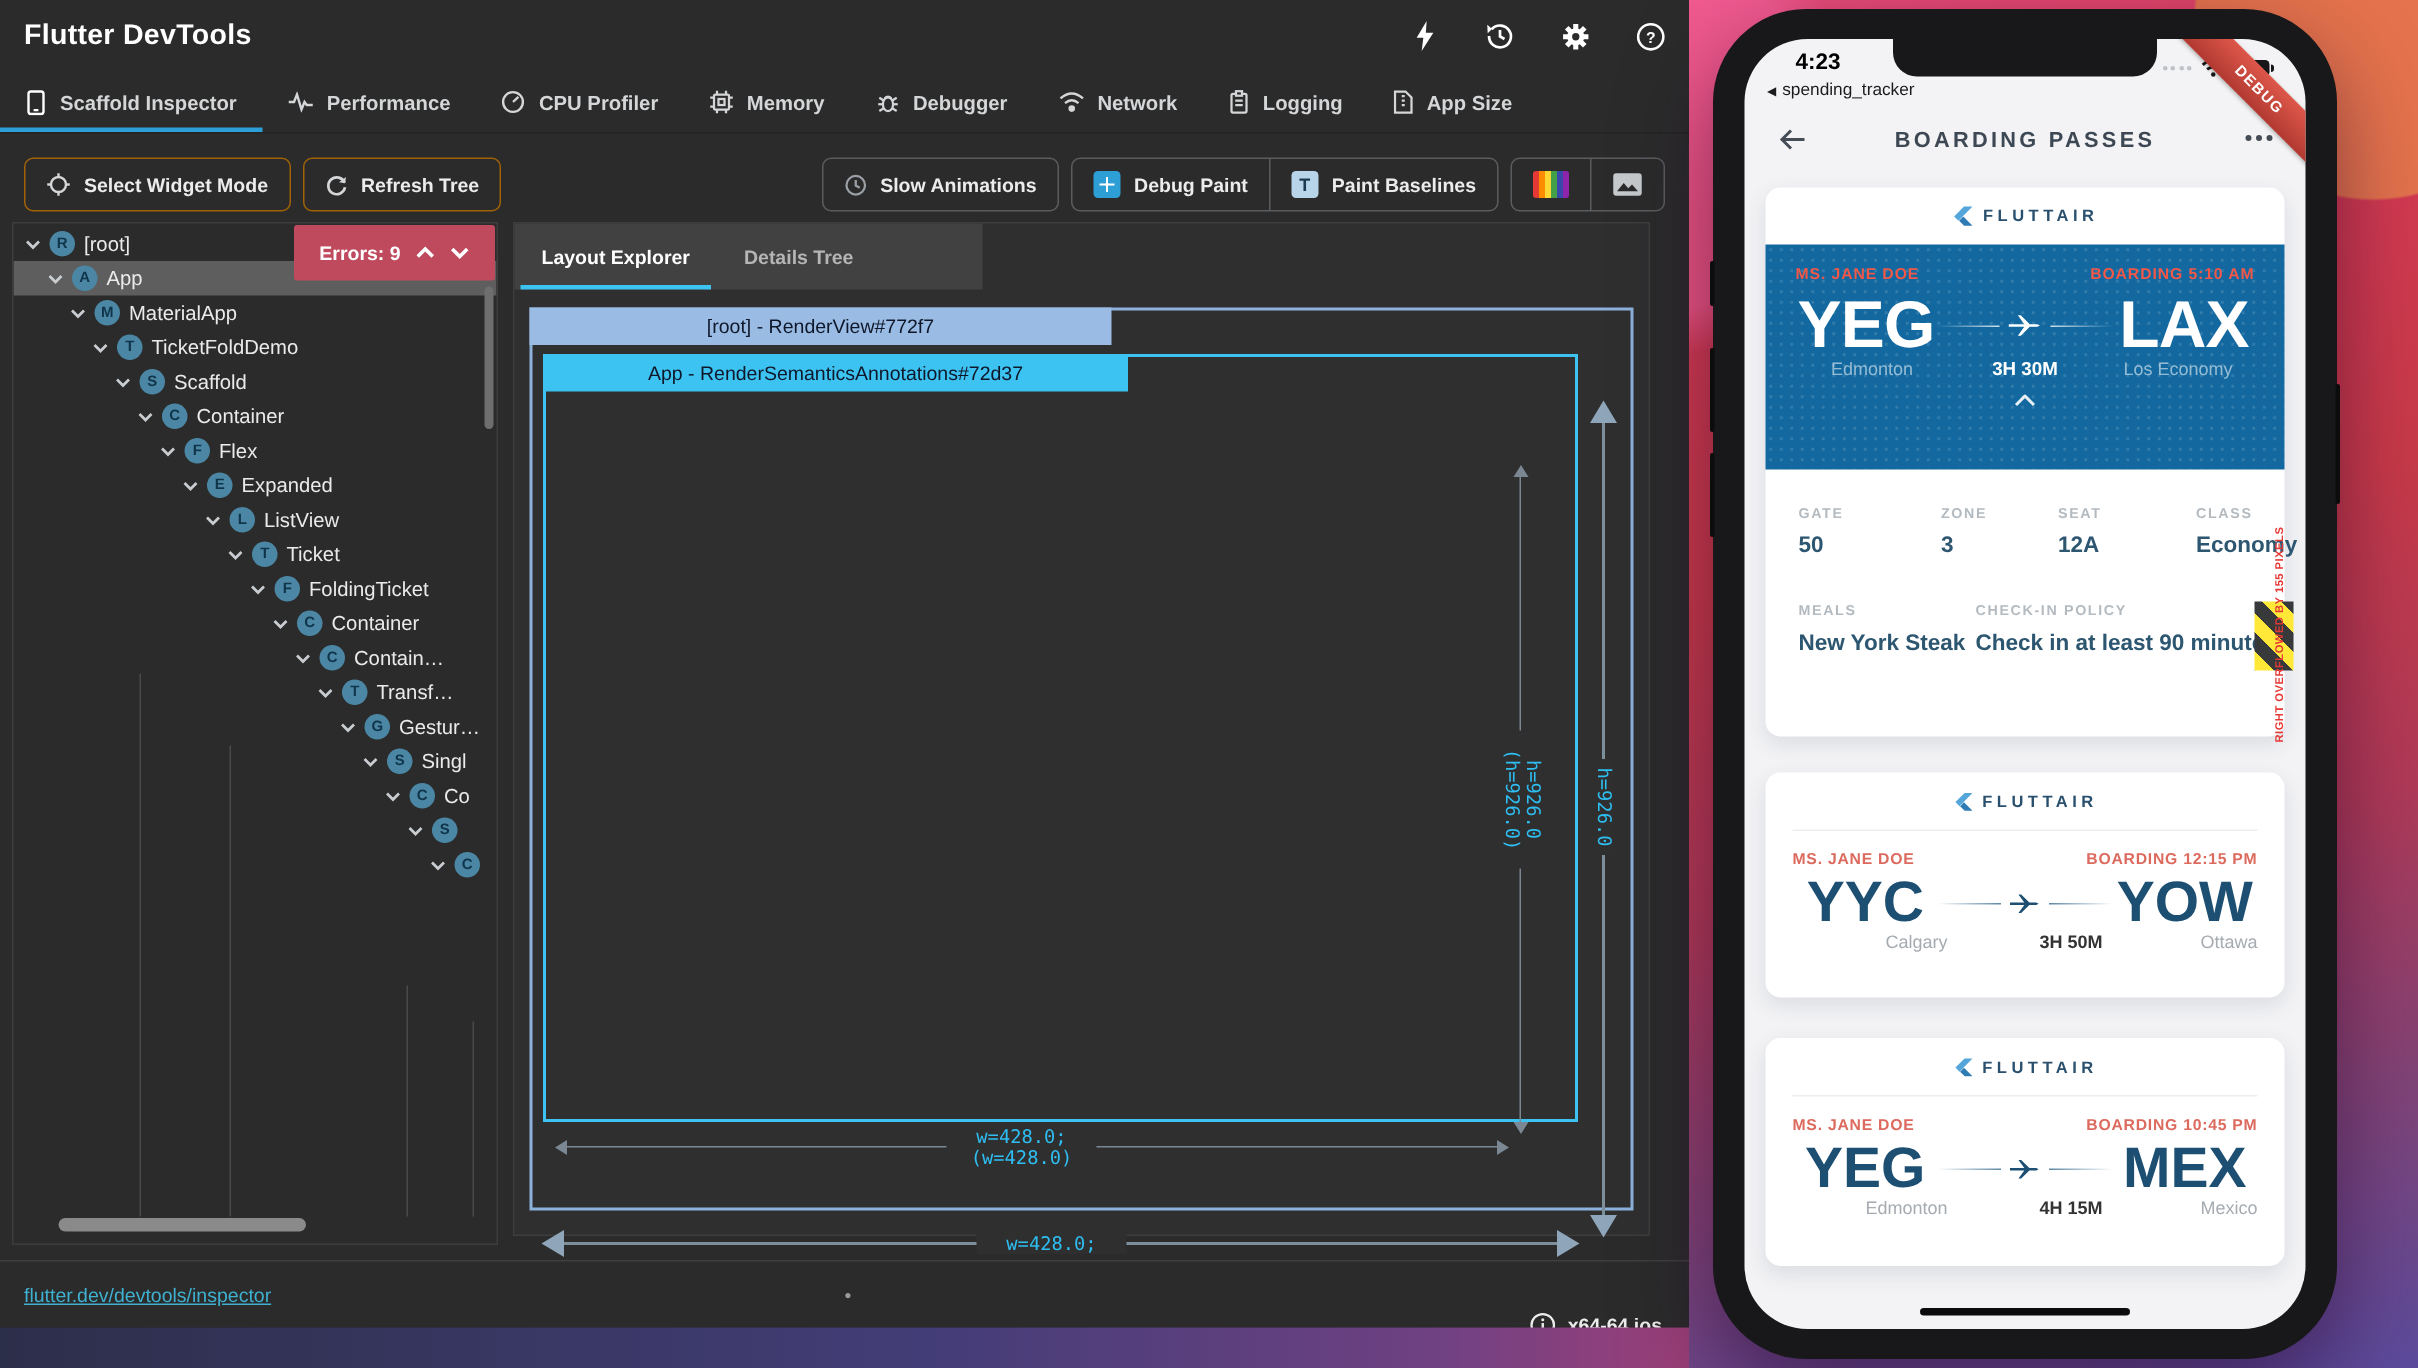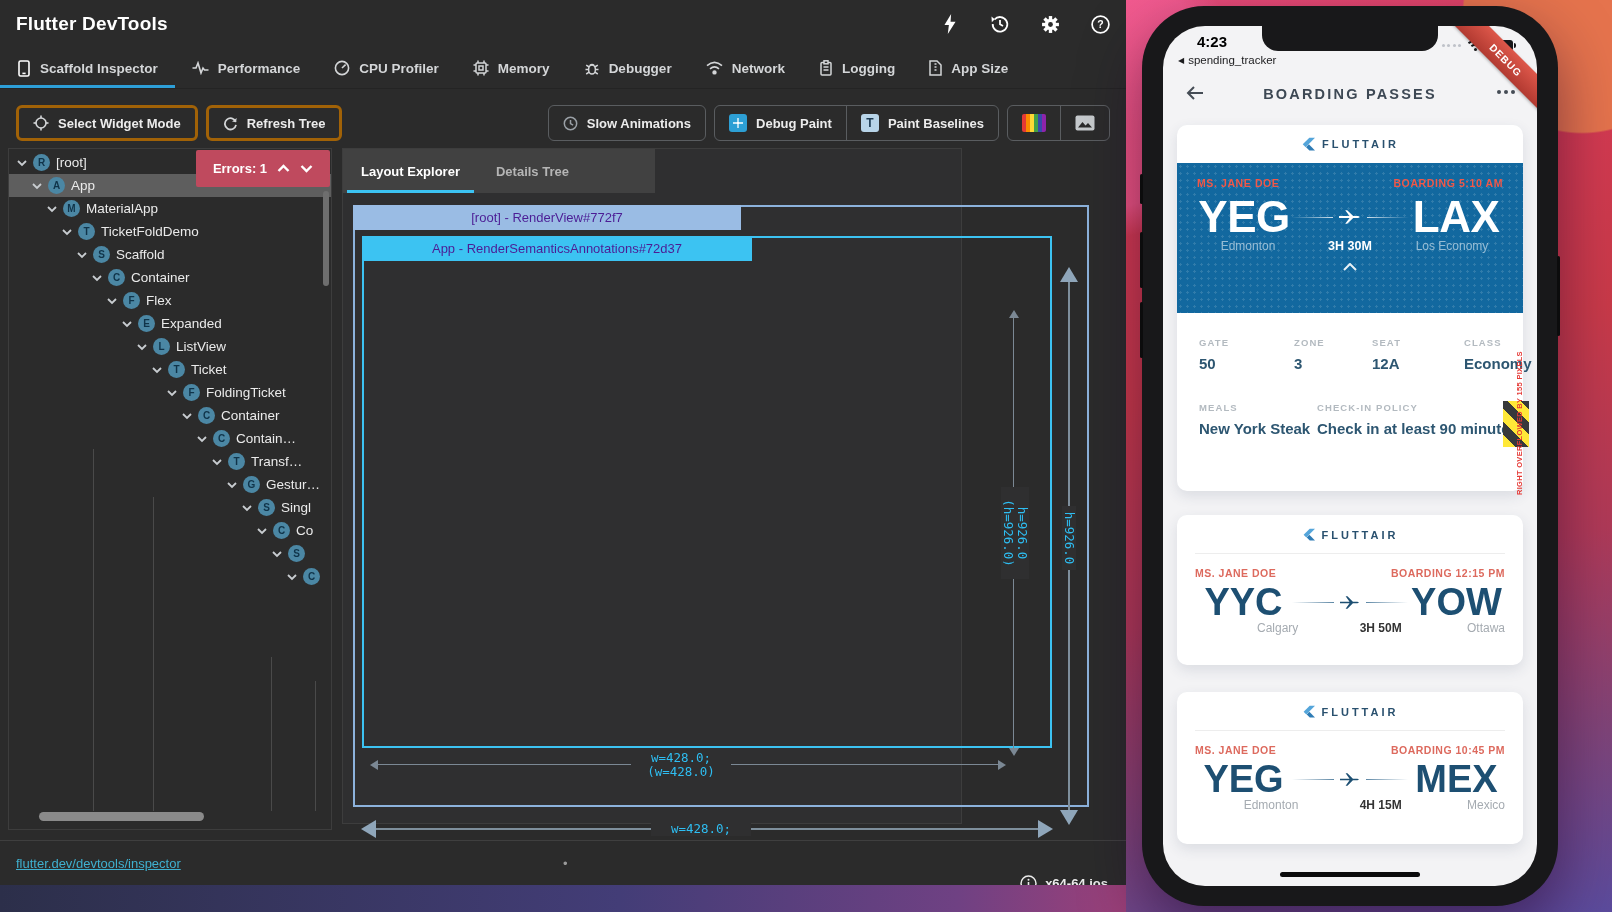--- a/index.html
+++ b/index.html
@@ -15,21 +15,21 @@
   .dt-header-icons { position:absolute; right:16px; top:0; height:48px; display:flex; align-items:center; gap:30px; }
   .hdr-ic { width:20px; height:20px; display:flex; align-items:center; justify-content:center; cursor:pointer; }
 
   .dt-tabbar { position:absolute; left:0; top:48px; width:100%; height:41px; display:flex; align-items:stretch; border-bottom:1px solid #242424; }
   .dt-tab { display:flex; align-items:center; gap:9px; padding:0 17px; font-size:13.5px; font-weight:bold;
     color:#d4d6d8; position:relative; cursor:pointer; }
   .dt-tab.active::after { content:""; position:absolute; left:0; right:0; bottom:0; height:3px; background:#2d9fd8; }
   .dt-tab svg { flex:0 0 auto; }
 
   .dt-toolbar { position:absolute; left:0; top:89px; width:100%; height:59px; display:flex; align-items:flex-start; padding:16px 16px 0 16px; }
-  .btn { height:36px; display:flex; align-items:center; gap:9px; padding:0 14px; border:3px solid #a16207;
+  .btn { height:36px; display:flex; align-items:center; gap:9px; padding:0 14px; border:1px solid #a16207;
     border-radius:6px; font-size:13px; font-weight:bold; color:#ececec; background:transparent; cursor:pointer; white-space:nowrap; }
   .btn-group { height:36px; display:flex; align-items:stretch; border:1px solid #5a5d60; border-radius:6px; overflow:hidden; }
   .btn-group .btn { border:none; border-radius:0; height:34px; }
   .btn-group .sep { width:1px; background:#5a5d60; }
   .tb-spacer { flex:1; }
   .gap8 { width:8px; flex:0 0 auto; }
   .icon-sq { width:18px; height:18px; border-radius:3px; flex:0 0 auto; display:flex; align-items:center; justify-content:center; }
   .rainbow { width:24px; height:18px; border-radius:2px;
     background:linear-gradient(90deg,#e53935 0 17%,#fb8c00 17% 34%,#fdd835 34% 50%,#43a047 50% 67%,#3949ab 67% 84%,#8e24aa 84% 100%); }
 
@@ -43,31 +43,31 @@
   .tw-badge { flex:0 0 auto; width:17px; height:17px; border-radius:50%; background:#4b87a4; color:#10344a;
     font-size:10px; font-weight:bold; display:flex; align-items:center; justify-content:center; }
   .guide { position:absolute; width:1px; background:#4a4a4a; }
   .vscroll { position:absolute; right:2px; top:42px; width:6px; height:95px; background:#6e6e6e; border-radius:3px; }
   .hscroll { position:absolute; left:30px; bottom:8px; width:165px; height:9px; background:#8a8a8a; border-radius:5px; }
 
   .errors-badge { position:absolute; left:196px; top:150px; width:134px; height:37px; background:#bf4a5e; border-radius:2px;
     display:flex; align-items:center; justify-content:center; gap:10px; color:#fff; font-size:13px; font-weight:bold; z-index:5; cursor:pointer; }
 
   
-  .layout-panel { position:absolute; left:342px; top:148px; width:620px; height:676px; border:1px solid #3d3d3d; background:#2f2f30; }
+  .layout-panel { position:absolute; left:342px; top:148px; width:758px; height:676px; border:1px solid #3d3d3d; background:#2f2f30; }
   .le-tabstrip { position:absolute; left:0; top:0; width:312px; height:44px; background:#414141; display:flex; }
   .le-tab { position:relative; display:flex; align-items:center; padding:0 18px; font-size:13px; font-weight:bold; color:#b5b5b5; cursor:pointer; }
   .le-tab.active { color:#fff; }
   .le-tab.active::after { content:""; position:absolute; left:4px; right:4px; bottom:0; height:3px; background:#3cc3f2; }
   .le-canvas { position:absolute; left:0; top:44px; width:758px; height:632px; }
   .lbox { position:absolute; border:2px solid; }
   .lbox-outer { left:10px; top:12px; width:736px; height:602px; border-color:#8cb2dc; }
   .lbox-inner { left:19px; top:43px; width:690px; height:512px; border-color:#3cc3f2; }
   .lbox-head { position:absolute; left:-2px; top:-2px; height:25px; display:flex; align-items:center; justify-content:center;
-    font-size:13px; color:#4c1d95; font-weight:normal; }
+    font-size:13px; color:#0f172a; font-weight:normal; }
   .head-outer { width:388px; background:#9abce4; }
   .head-inner { width:390px; background:#3cc3f2; }
 
   .arr-v { position:absolute; width:1px; background:#7b8894; }
   .arr-h { position:absolute; height:1px; background:#7b8894; }
   .arr-v.thick { width:2px; background:#7e8f9c; }
   .arr-h.thick { height:2px; background:#7e8f9c; }
   .ah { position:absolute; width:0; height:0; border:5px solid transparent; }
   .ah.up    { top:-1px; left:50%; transform:translateX(-50%); border-bottom:8px solid #7b8894; margin-top:-7px; }
   .ah.down  { bottom:-1px; left:50%; transform:translateX(-50%); border-top:8px solid #7b8894; margin-bottom:-7px; }
@@ -506,21 +506,21 @@
         </div>
       <div class="guide" style="left:84px;  top:300px; height:362px;"></div>
       <div class="guide" style="left:144px; top:348px; height:314px;"></div>
       <div class="guide" style="left:262px; top:508px; height:154px;"></div>
       <div class="guide" style="left:306px; top:532px; height:130px;"></div>
       <div class="vscroll"></div>
       <div class="hscroll"></div>
     </div>
 
     <div class="errors-badge">
-      <span>Errors: 1</span>
+      <span>Errors: 9</span>
       <svg width="13" height="9" viewBox="0 0 13 9" fill="none" stroke="#fff" stroke-width="2.4">
           <polyline points="1.5,7 6.5,2 11.5,7"></polyline>
         </svg>
       <svg width="13" height="9" viewBox="0 0 13 9" fill="none" stroke="#fff" stroke-width="2.4">
           <polyline points="1.5,2 6.5,7 11.5,2"></polyline>
         </svg>
     </div>
 
     <div class="layout-panel">
       <div class="le-tabstrip">

